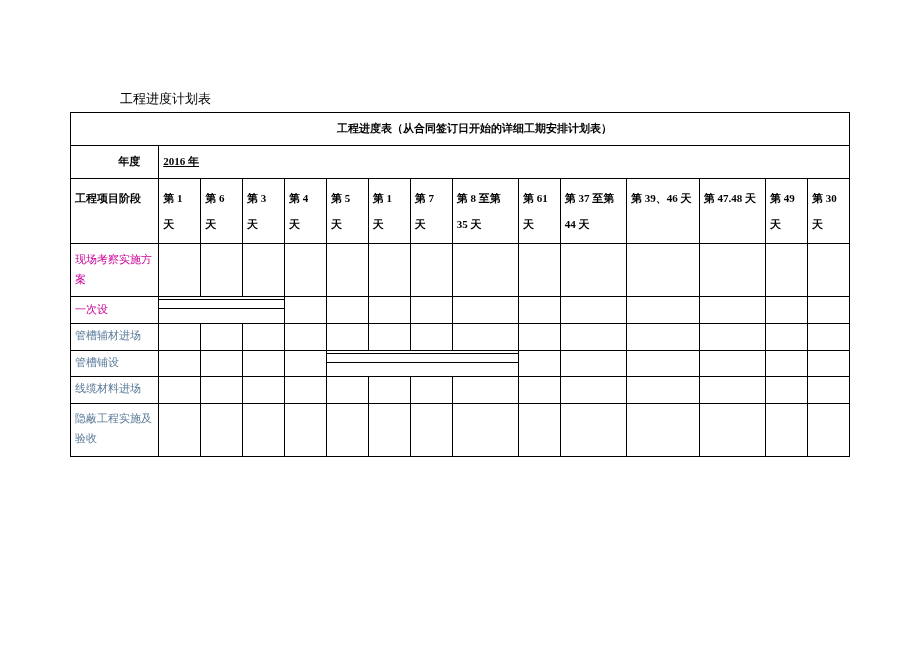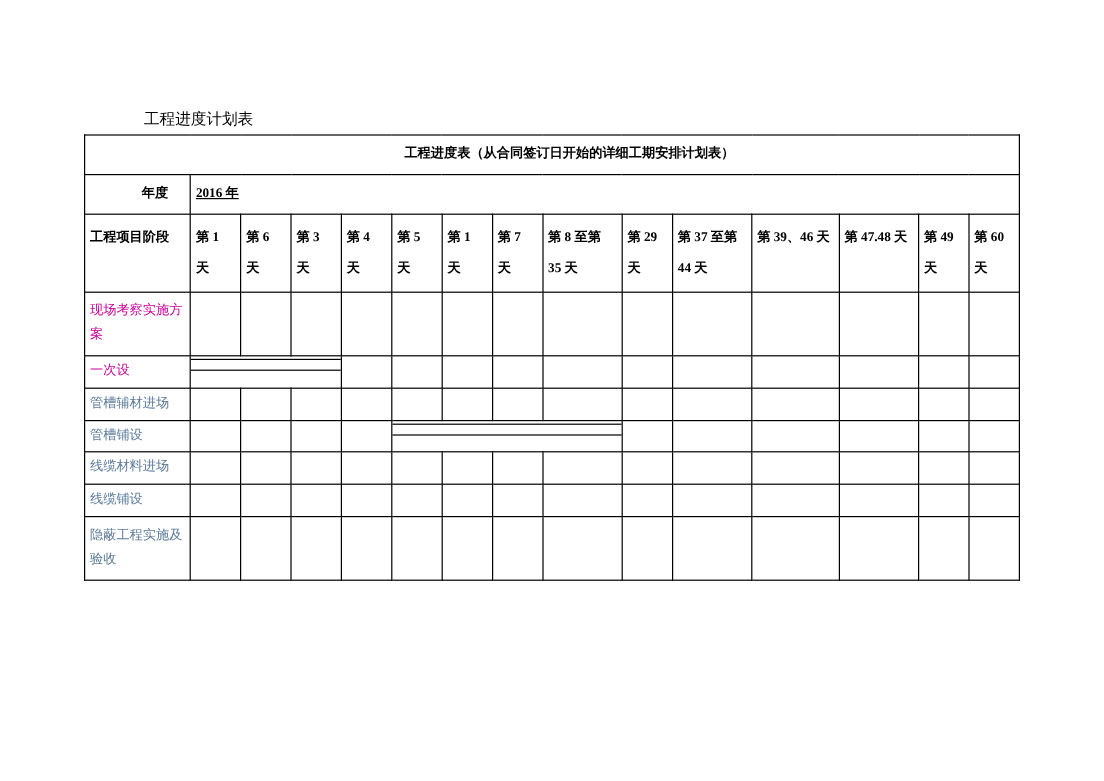--- a/index.html
+++ b/index.html
@@ -45,20 +45,21 @@
     .year-cell {
       text-decoration: underline;
       font-weight: bold;
     }
     .magenta {
       color: #cc0099;
       margin-left: 39px;
     }
     .steel {
       color: #5a7a99;
+      font-family: Liberation Mono, monospace;
     }
     .col0 { width: 80px; }
     .col-narrow { width: 38px; }
     .col-mid { width: 60px; }
     .col-wide { width: 66px; }
     .tall-cell {
       height: 50px;
       vertical-align: middle;
     }
     .header-row td {
@@ -122,26 +123,26 @@
   <tr class="header-row">
     <td class="phase-label">工程项目阶段</td>
     <td>第 1 天</td>
     <td>第 6 天</td>
     <td>第 3 天</td>
     <td>第 4 天</td>
     <td>第 5 天</td>
     <td>第 1 天</td>
     <td>第 7 天</td>
     <td>第 8 至第 35 天</td>
-    <td>第 29 天</td>
+    <td>第 61 天</td>
     <td>第 37 至第 44 天</td>
     <td>第 39、46 天</td>
     <td>第 47.48 天</td>
     <td>第 49 天</td>
-    <td>第 60 天</td>
+    <td>第 30 天</td>
   </tr>
 
   <tr>
     <td class="magenta">现场考察实施方案</td>
     <td></td>
         <td></td>
         <td></td>
         <td></td>
         <td></td>
         <td></td>
@@ -220,37 +221,20 @@
         <td></td>
         <td></td>
         <td></td>
         <td></td>
         <td></td>
         <td></td>
         <td></td>
         <td></td>
   </tr>
 
-  <tr class="short-row">
-    <td class="steel">线缆铺设</td>
-    <td></td>
-        <td></td>
-        <td></td>
-        <td></td>
-        <td></td>
-        <td></td>
-        <td></td>
-        <td></td>
-        <td></td>
-        <td></td>
-        <td></td>
-        <td></td>
-        <td></td>
-        <td></td>
-  </tr>
 
   <tr>
     <td class="steel">隐蔽工程实施及验收</td>
     <td></td>
         <td></td>
         <td></td>
         <td></td>
         <td></td>
         <td></td>
         <td></td>

